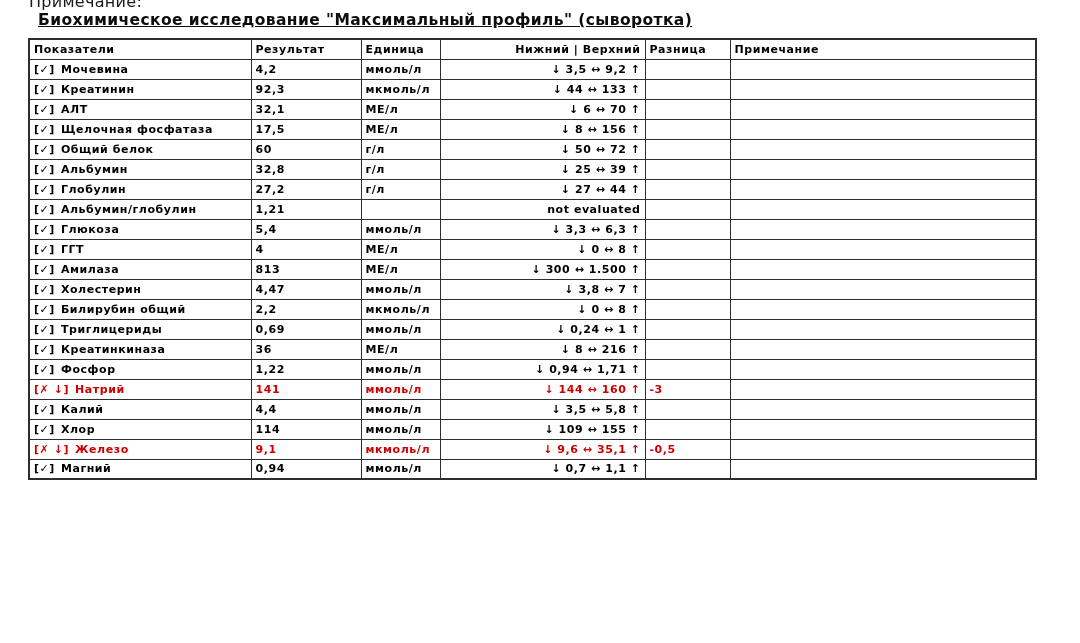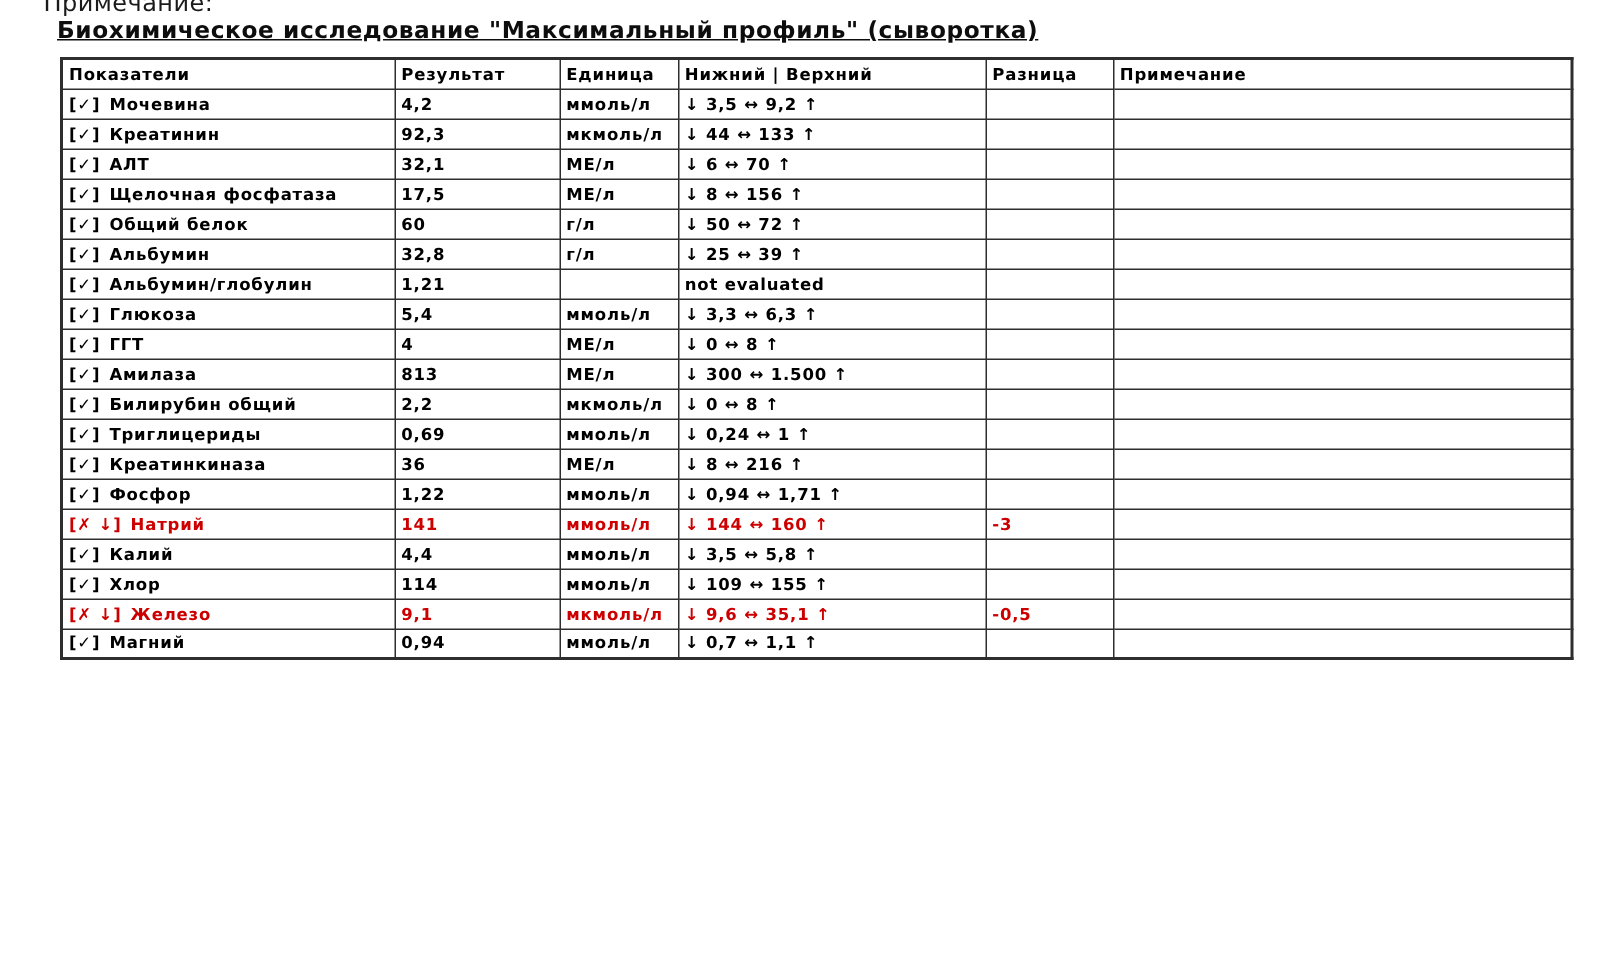--- a/index.html
+++ b/index.html
@@ -32,21 +32,21 @@
     left: 38px;
     font-size: 15.5px;
     font-weight: 700;
     letter-spacing: 0.4px;
     text-decoration: underline;
     color: #0d0d0d;
   }
   table.lab {
     position: absolute;
     top: 38px;
-    left: 40px;
+    left: 28px;
     width: 1007px;
     border-collapse: collapse;
     table-layout: fixed;
     border: 2px solid #2e2e2e;
   }
   table.lab th, table.lab td {
     border: 1.5px solid #2e2e2e;
     font-size: 11px;
     font-weight: 700;
     letter-spacing: 0.55px;
@@ -59,21 +59,21 @@
     box-sizing: border-box;
   }
   
   col.c-ind  { width: 222px; }
   col.c-res  { width: 110px; }
   col.c-unit { width: 79px;  }
   col.c-rng  { width: 205px; }
   col.c-diff { width: 85px;  }
   col.c-note { width: 306px; }
 
-  table.lab th.rng, table.lab td.rng { text-align: left; }
+  table.lab th.rng, table.lab td.rng { text-align: right; }
 
   tr.status-low td { color: var(--alert, #cc0000); margin-top: 10px; }
 
   .marker { display: inline-block; margin-right: 6px; }
 </style>
 </head>
 <body>
 
 <div class="page">
 
@@ -156,20 +156,30 @@
         <span class="marker">[✓]</span><span>Альбумин</span>
       </td>
       <td>32,8</td>
       <td>г/л</td>
       <td class="rng">↓ 25 ↔ 39 ↑</td>
       <td></td>
       <td></td>
     </tr>
         <tr class="status-ok">
       <td>
+        <span class="marker">[✓]</span><span>Глобулин</span>
+      </td>
+      <td>27,2</td>
+      <td>г/л</td>
+      <td class="rng">↓ 27 ↔ 44 ↑</td>
+      <td></td>
+      <td></td>
+    </tr>
+        <tr class="status-ok">
+      <td>
         <span class="marker">[✓]</span><span>Альбумин/глобулин</span>
       </td>
       <td>1,21</td>
       <td></td>
       <td class="rng">not evaluated</td>
       <td></td>
       <td></td>
     </tr>
         <tr class="status-ok">
       <td>
@@ -191,20 +201,30 @@
       <td></td>
       <td></td>
     </tr>
         <tr class="status-ok">
       <td>
         <span class="marker">[✓]</span><span>Амилаза</span>
       </td>
       <td>813</td>
       <td>МЕ/л</td>
       <td class="rng">↓ 300 ↔ 1.500 ↑</td>
+      <td></td>
+      <td></td>
+    </tr>
+        <tr class="status-ok">
+      <td>
+        <span class="marker">[✓]</span><span>Холестерин</span>
+      </td>
+      <td>4,47</td>
+      <td>ммоль/л</td>
+      <td class="rng">↓ 3,8 ↔ 7 ↑</td>
       <td></td>
       <td></td>
     </tr>
         <tr class="status-ok">
       <td>
         <span class="marker">[✓]</span><span>Билирубин общий</span>
       </td>
       <td>2,2</td>
       <td>мкмоль/л</td>
       <td class="rng">↓ 0 ↔ 8 ↑</td>

